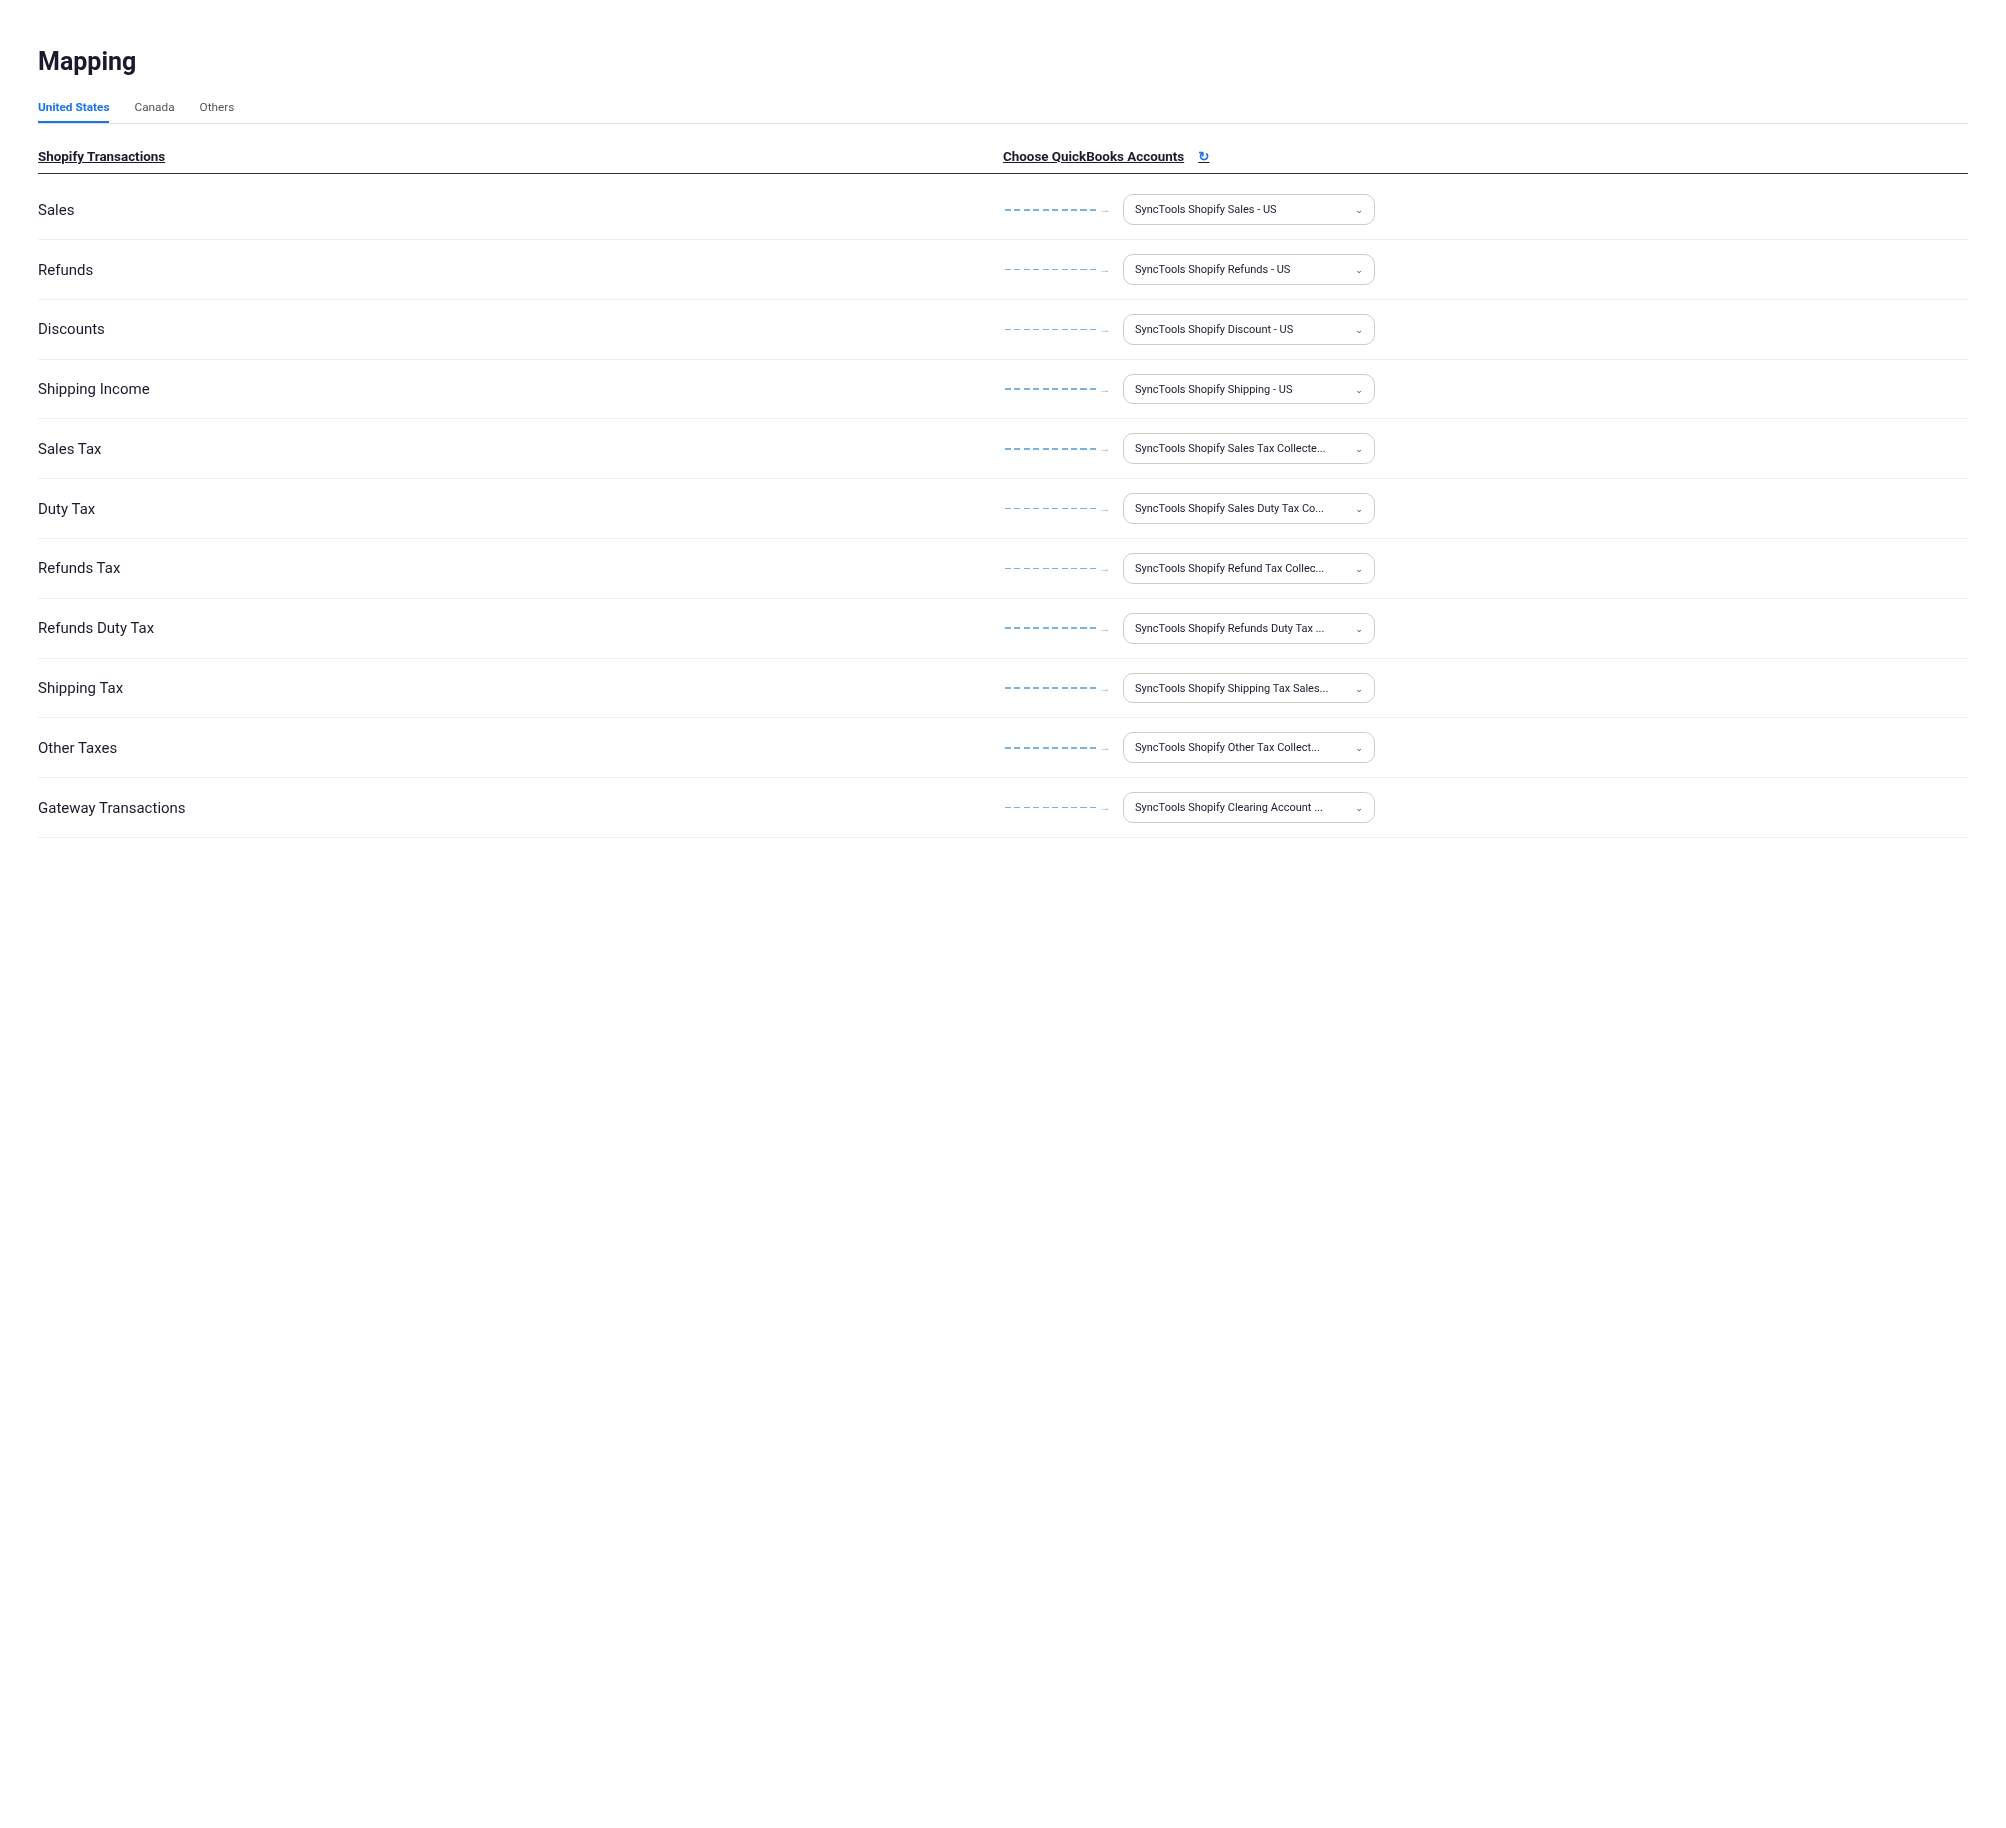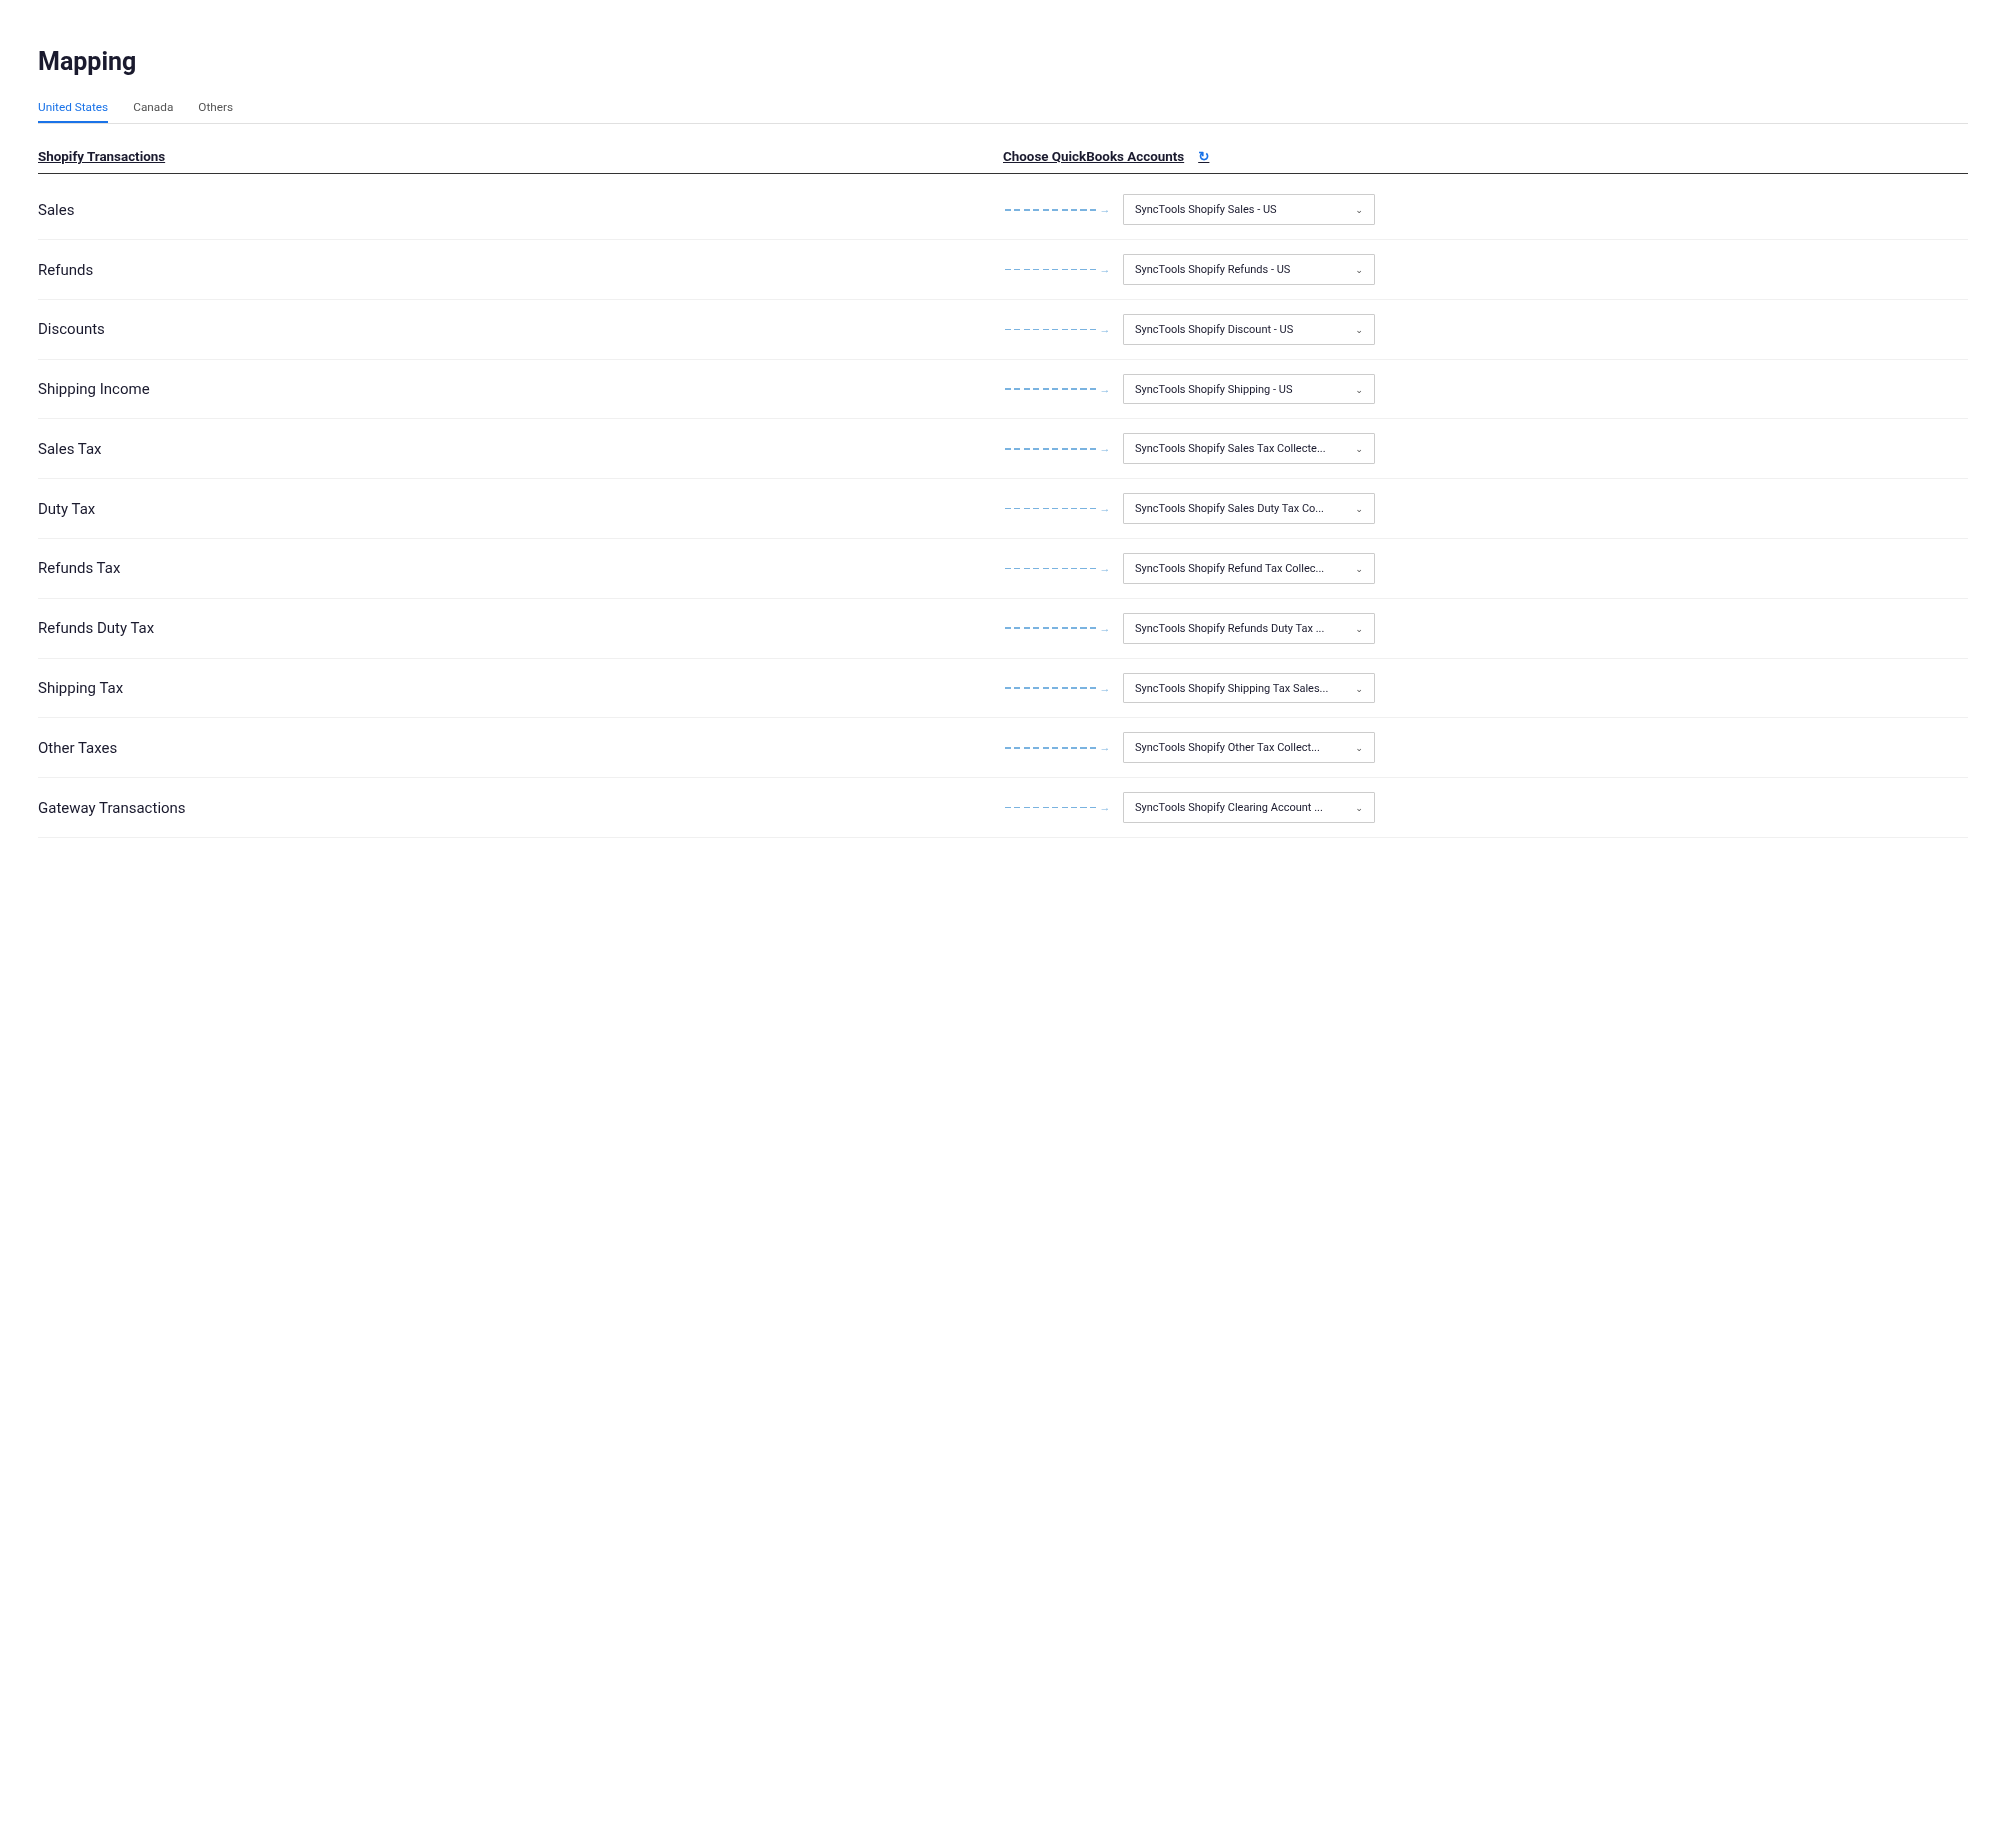--- a/index.html
+++ b/index.html
@@ -37,21 +37,21 @@
       color: #555;
       cursor: pointer;
       border-bottom: 2.4px solid transparent;
       margin-bottom: -0.8px;
       text-decoration: none;
     }
 
     .tab.active {
       color: #1a73e8;
       border-bottom: 2.4px solid #1a73e8;
-      font-weight: 400;
+      font-weight: 700;
     }
 
     .table-header {
       display: grid;
       grid-template-columns: 1fr 1fr;
       padding: 0 0 9.4px 0;
       border-bottom: 1.2px solid #333;
       margin-bottom: 6.3px;
     }
 
@@ -111,21 +111,21 @@
       color: #7ab3e0;
       font-size: 11px;
       margin-left: 1.6px;
     }
 
     .qb-select {
       display: flex;
       align-items: center;
       justify-content: space-between;
       border: 1.2px solid #ccc;
-      border-radius: 1px;
+      border-radius: 10px;
       padding: 7.9px 11px;
       font-size: 11px;
       color: #1a1a2e;
       cursor: pointer;
       background: #fff;
       min-width: 252px;
       max-width: 299px;
       white-space: nowrap;
       overflow: hidden;
       text-overflow: ellipsis;

